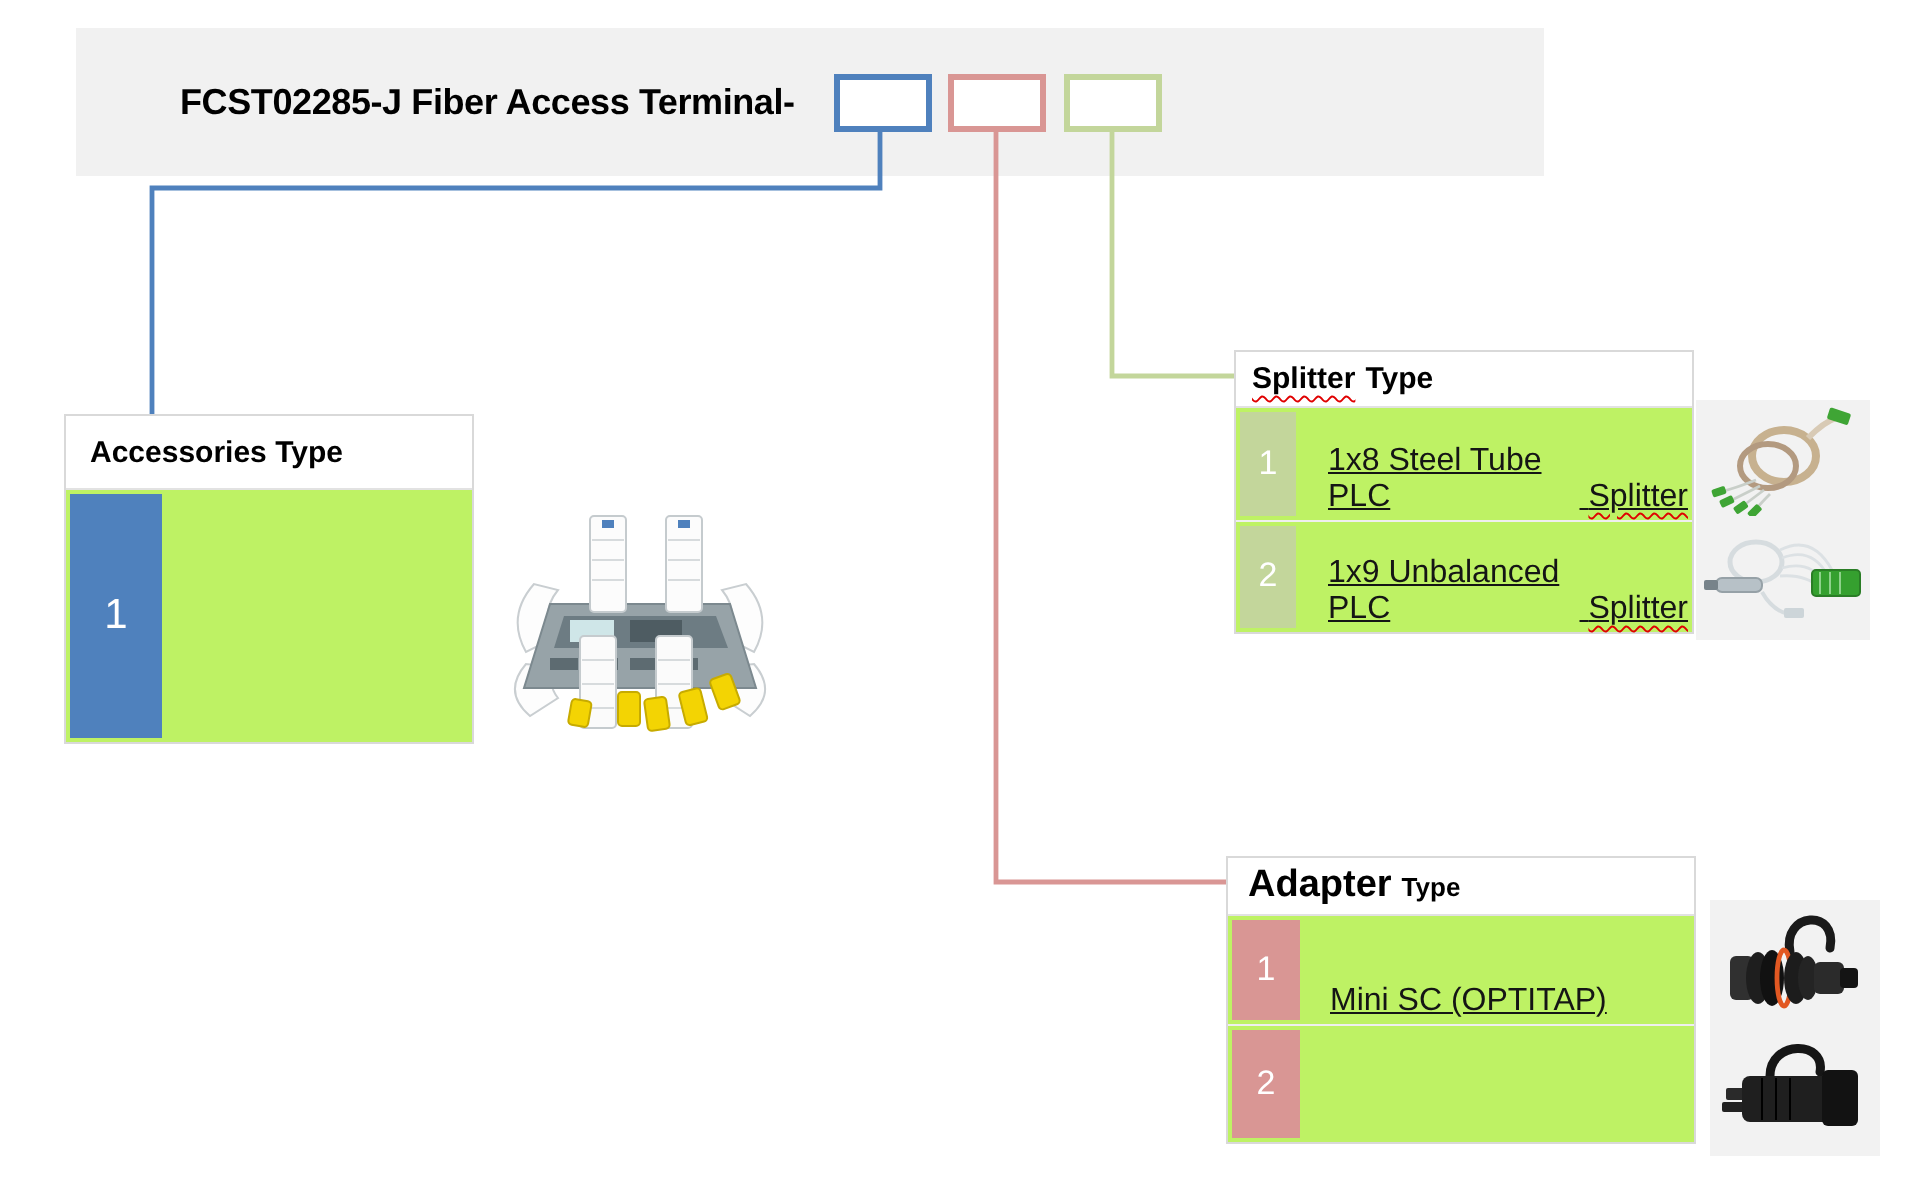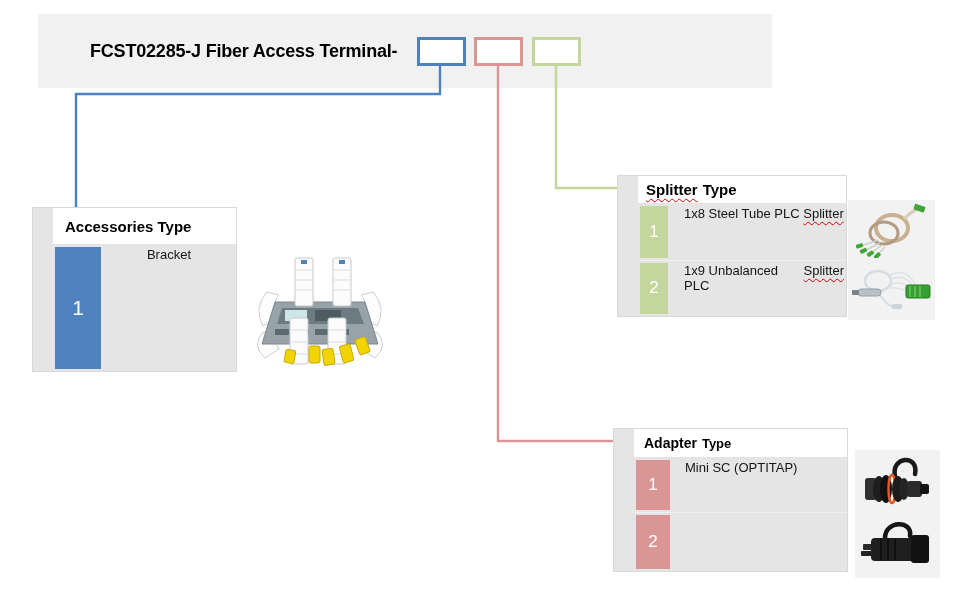--- a/index.html
+++ b/index.html
@@ -13,48 +13,48 @@
   .code-box{position:absolute;top:23px;width:43px;height:23px;background:#fff;z-index:2;}
   .code-box.blue{left:379px;border:3px solid #4f81bd;}
   .code-box.pink{left:436px;border:3px solid #d99694;}
   .code-box.green{left:494px;border:3px solid #c3d69b;}
 
   
   .connectors{position:absolute;left:0;top:0;width:964px;height:593px;z-index:1;pointer-events:none;}
   .connectors polyline{fill:none;stroke-width:2.4px;}
 
   
-  .otable{position:absolute;background:#e5e5e5;border:1px solid #d9d9d9;box-sizing:border-box;
-          display:flex;flex-direction:column;z-index:2;padding-left:20px;}
+  .otable{position:absolute;background:#bef264;border:1px solid #d9d9d9;box-sizing:border-box;
+          display:flex;flex-direction:column;z-index:2;}
   .thead{display:flex;align-items:center;font-weight:bold;color:#000;
          border-bottom:1px solid #e2e2e2;background:#fff;}
   .thead .w2{margin-left:5px;}
   .trow{display:flex;align-items:stretch;padding:2px;gap:3px;}
   .trow + .trow{border-top:1px solid #efefef;}
   .numcell{display:flex;align-items:center;justify-content:center;color:#fff;flex:0 0 auto;}
-  .labelcell{display:flex;align-items:flex-start;font-size:13px;color:#151515;flex:1;}
+  .labelcell{display:flex;align-items:flex-end;font-size:16px;color:#151515;flex:1;text-decoration:underline;}
 
   
   .t-acc{left:32px;top:207px;width:205px;height:165px;}
   .t-acc .thead{flex:0 0 36px;font-size:15px;padding-left:12px;}
   .t-acc .trow{flex:1;}
   .t-acc .numcell{width:46px;background:#4f81bd;font-size:21px;}
   .t-acc .labelcell{justify-content:center;}
 
   
   .t-spl{left:617px;top:175px;width:230px;height:142px;}
   .t-spl .thead{flex:0 0 27px;font-size:15px;padding-left:8px;}
   .t-spl .trow{flex:1;}
   .t-spl .numcell{width:28px;background:#c3d69b;font-size:17px;}
   .t-spl .labelcell{padding-left:13px;}
 
   
   .t-adp{left:613px;top:428px;width:235px;height:144px;}
   .t-adp .thead{flex:0 0 28px;padding-left:10px;}
-  .t-adp .thead .w1{font-size:14px;}
+  .t-adp .thead .w1{font-size:19px;}
   .t-adp .thead .w2{font-size:13px;}
   .t-adp .row1{flex:0 0 50px;}
   .t-adp .row2{flex:1;}
   .t-adp .numcell{width:34px;background:#d99694;font-size:17px;}
   .t-adp .labelcell{padding-left:12px;}
 
   .squiggle{text-decoration-line:underline;text-decoration-style:wavy;
             text-decoration-color:#e00000;text-decoration-thickness:1px;text-underline-offset:3px;}
 
   
@@ -79,21 +79,20 @@
     <span class="page-title">FCST02285-J Fiber Access Terminal-</span>
     <div class="code-box blue"></div>
     <div class="code-box pink"></div>
     <div class="code-box green"></div>
   </div>
 
   <div class="otable t-acc">
     <div class="thead">Accessories Type</div>
     <div class="trow">
       <div class="numcell">1</div>
-      <div class="labelcell">Bracket</div>
     </div>
   </div>
 
   <div class="panel p-bracket">
     <svg width="150" height="120" viewBox="0 0 150 120">
 
       <path d="M22 42 Q8 58 18 76 L32 69 Q25 56 34 45 Z" fill="#fdfdfd" stroke="#c9ced1"></path>
       <path d="M128 42 Q142 58 132 76 L118 69 Q125 56 116 45 Z" fill="#fdfdfd" stroke="#c9ced1"></path>
       <path d="M18 82 Q6 96 20 108 L34 99 Q27 90 36 84 Z" fill="#fdfdfd" stroke="#c9ced1"></path>
       <path d="M132 82 Q144 96 130 108 L116 99 Q123 90 114 84 Z" fill="#fdfdfd" stroke="#c9ced1"></path>

